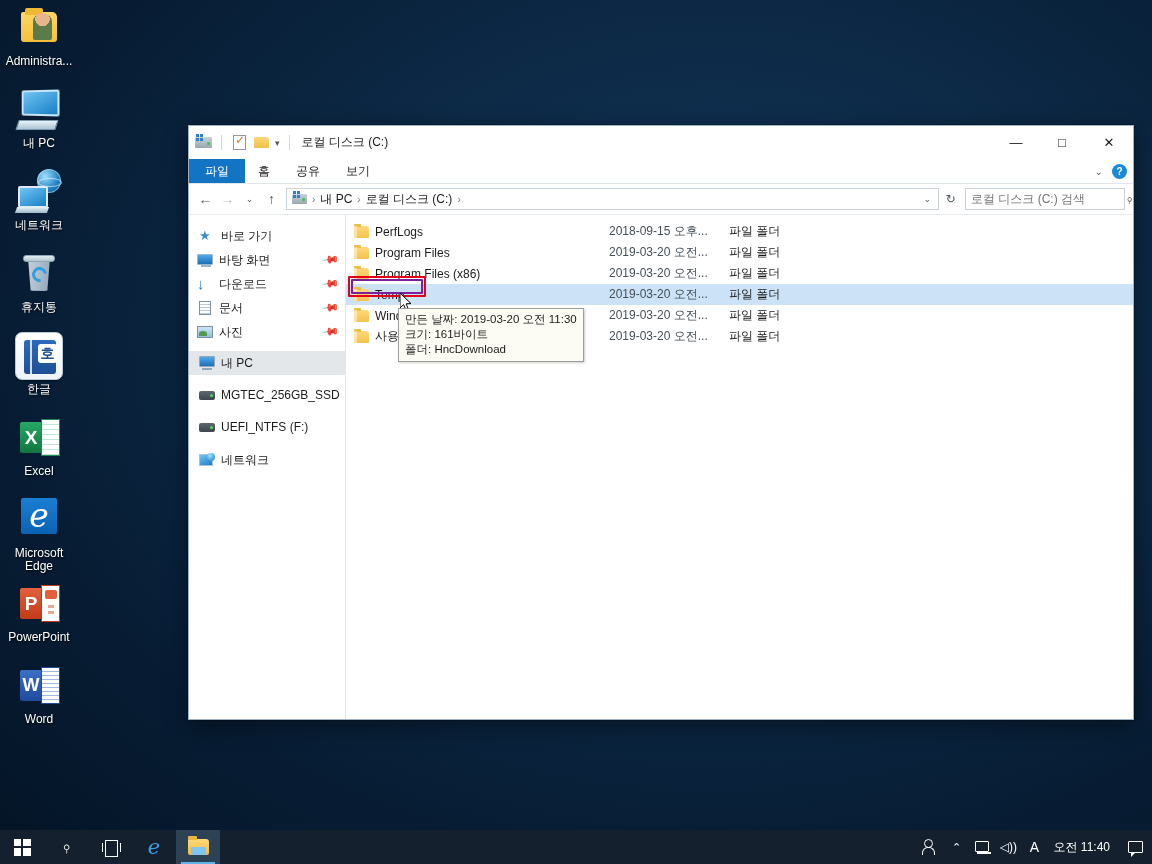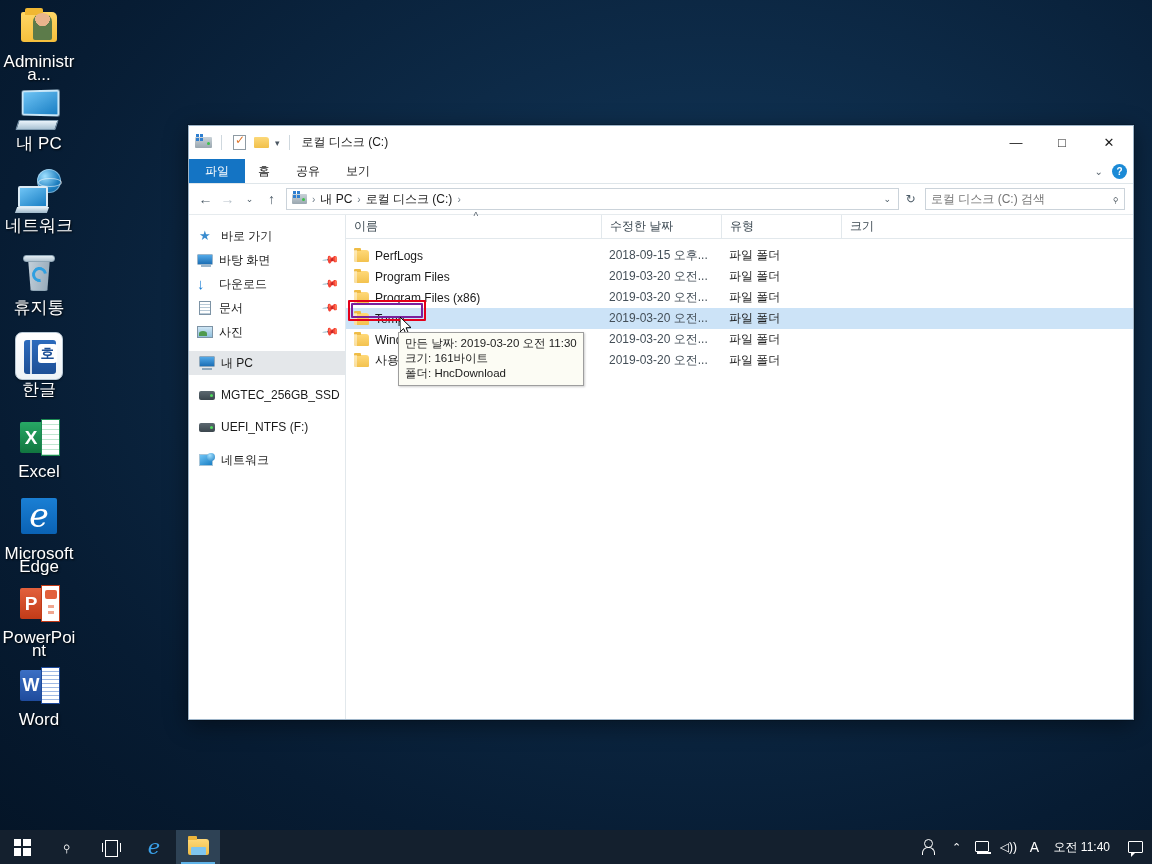--- a/index.html
+++ b/index.html
@@ -19,21 +19,21 @@
   }
   .desk-icon {
     position: absolute; left: 0; width: 78px;
     text-align: center; cursor: default;
   }
   .desk-icon .glyph {
     width: 48px; height: 48px; margin: 0 auto 3px auto;
     position: relative;
   }
   .desk-icon .dlabel {
-    color: #ffffff; font-size: 17px; line-height: 13px;
+    color: #ffffff; font-size: 12px; line-height: 13px;
     text-shadow: 1px 1px 2px rgba(0,0,0,.9);
     word-break: break-word;
   }
 
   
   .ic-folder-user { background:
       linear-gradient(#ffd766,#f5bf3c);
       border-radius: 2px 5px 3px 3px; }
   .ic-folder-user::before {
     content:""; position:absolute; left:4px; top:-4px; width:18px; height:7px;
@@ -257,21 +257,21 @@
   .addrfield {
     flex:1; height:22px; border:1px solid #cbd3da; background:#fff;
     display:flex; align-items:center; padding:0 4px 0 5px; margin-left:3px;
     font-size:12px; color:#1b1b1b; position:relative;
   }
   .crumb-sep { color:#6d7b87; font-size:10px; margin:0 5px; }
   .addr-dd { margin-left:auto; font-size:9px; color:#4b5a66; padding-right:3px; }
   .refresh { width:21px; height:22px; display:flex; align-items:center; justify-content:center;
              font-size:12px; color:#4b5a66; }
   .searchfield {
-    width:200px; height:22px; border:1px solid #cbd3da; background:#fff;
+    width:160px; height:22px; border:1px solid #cbd3da; background:#fff;
     display:flex; align-items:center; padding:8px 5px; margin-left:3px;
   }
   .searchfield input {
     flex:1; border:0; outline:0; font-size:12px; color:#6f7b85;
     font-family:"Liberation Sans", sans-serif; background:transparent;
   }
   .search-ic { font-size:12px; color:#3a4750; transform: rotate(-45deg); }
 
   
   .ex-body { flex:1; display:flex; min-height:0; border-top:1px solid #e6ebee; }
@@ -684,35 +684,20 @@
       <div class="nav-item" style="margin-top:9px">
         <span class="nav-ic">
             <span class="ic-net"></span>
           </span>
         <span>네트워크</span>
       </div>
     </div>
 
     <div class="content">
 
-      <div class="colhead">
-        <div class="ch" style="width:255px">
-          <span>이름</span>
-          <span class="sortmark">^</span>
-        </div>
-        <div class="ch" style="width:120px">
-          <span>수정한 날짜</span>
-        </div>
-        <div class="ch" style="width:120px">
-          <span>유형</span>
-        </div>
-        <div class="ch" style="width:80px">
-          <span>크기</span>
-        </div>
-      </div>
 
       <div class="filelist">
 
         <div class="frow">
           <div class="fname" style="width:255px">
             <span class="folder"></span>
             <span>PerfLogs</span>
           </div>
           <div class="fdate" style="width:120px">2018-09-15 오후...</div>
           <div class="ftype" style="width:120px">파일 폴더</div>

